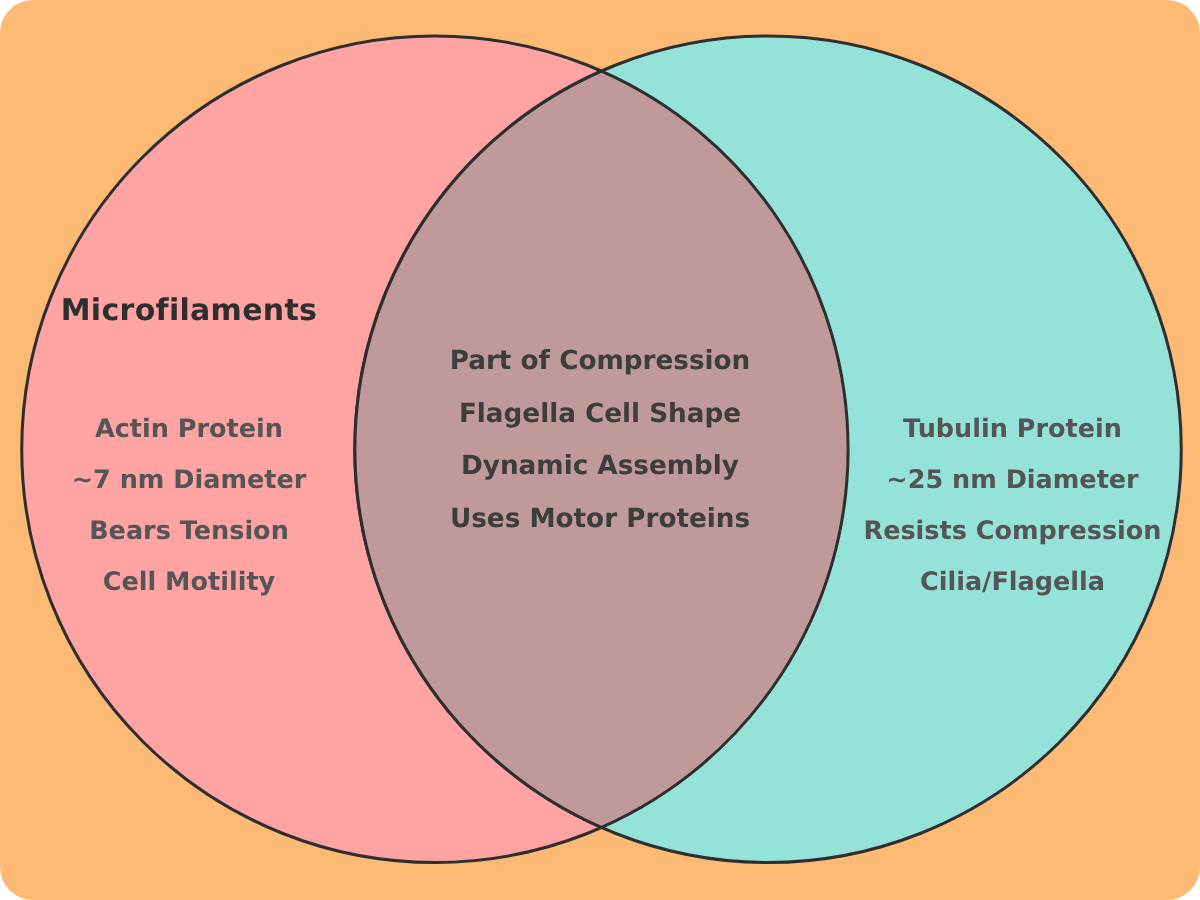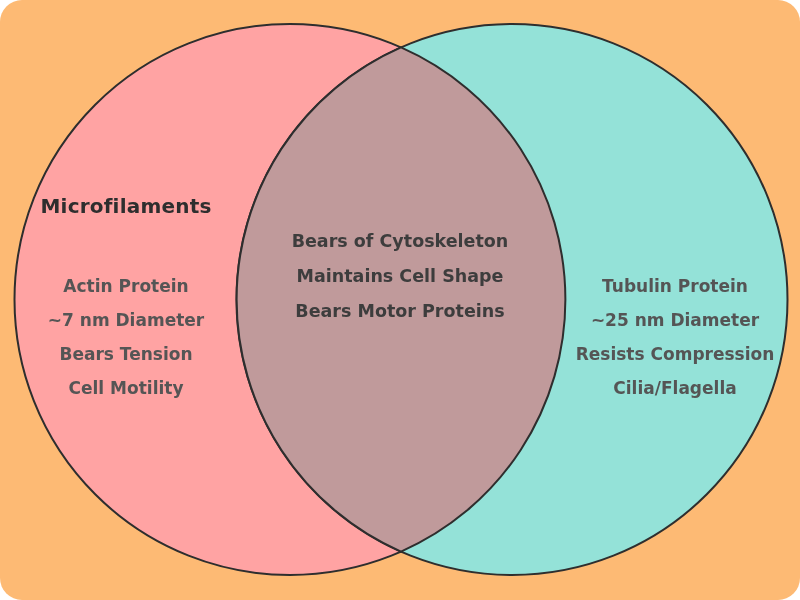--- a/index.html
+++ b/index.html
@@ -85,23 +85,24 @@
 
 
   <div class="item-group items-left">
     <div class="item-row">Actin Protein</div>
     <div class="item-row">~7 nm Diameter</div>
     <div class="item-row">Bears Tension</div>
     <div class="item-row">Cell Motility</div>
   </div>
 
   <div class="item-group items-center">
-    <div class="item-row">Bears of Cytoskeleton</div>
-    <div class="item-row">Maintains Cell Shape</div>
-    <div class="item-row">Bears Motor Proteins</div>
+    <div class="item-row">Part of Compression</div>
+    <div class="item-row">Flagella Cell Shape</div>
+    <div class="item-row">Dynamic Assembly</div>
+    <div class="item-row">Uses Motor Proteins</div>
   </div>
 
   <div class="item-group items-right">
     <div class="item-row">Tubulin Protein</div>
     <div class="item-row">~25 nm Diameter</div>
     <div class="item-row">Resists Compression</div>
     <div class="item-row">Cilia/Flagella</div>
   </div>
 
 

